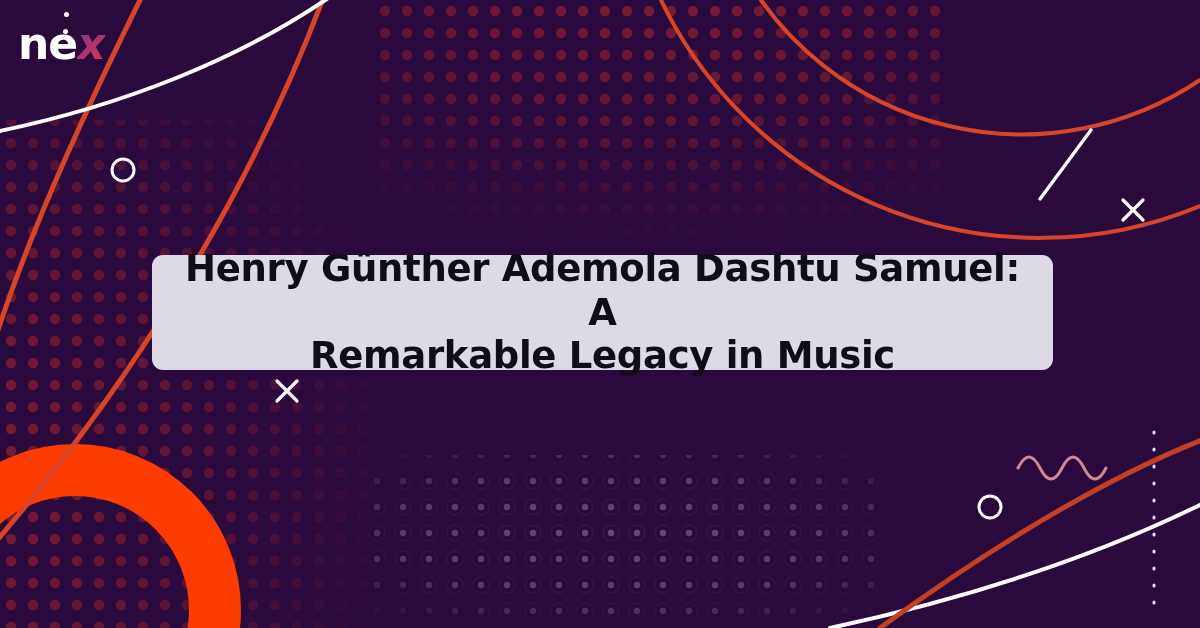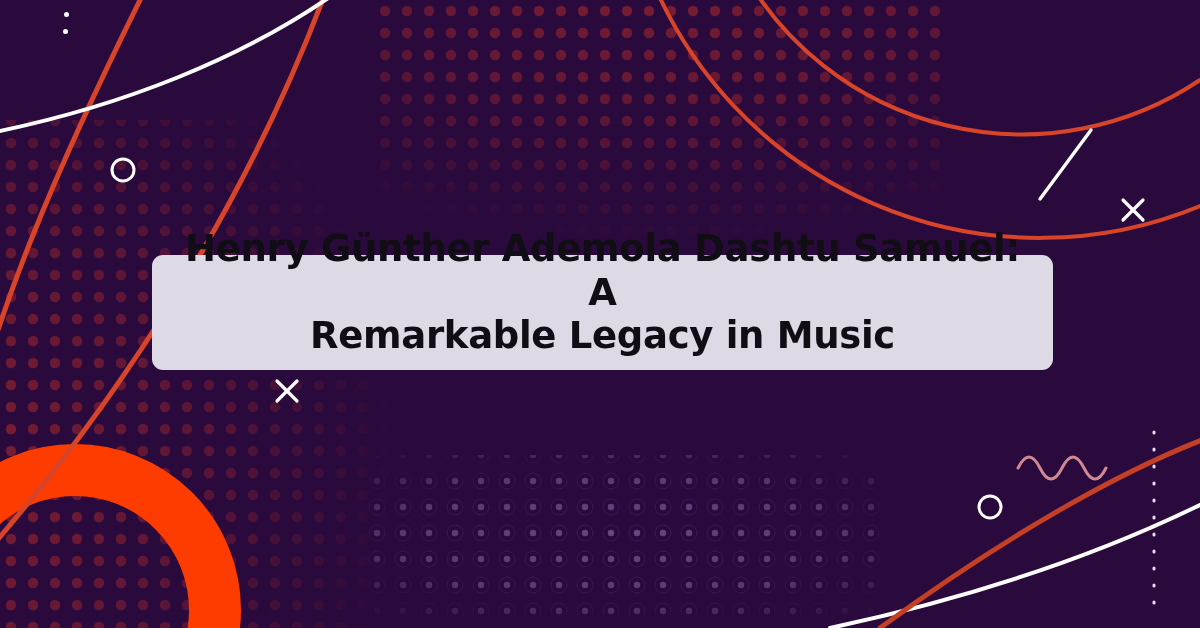--- a/index.html
+++ b/index.html
@@ -70,21 +70,21 @@
   .logo-dot.d2 { left:63px; top:29px; }
 
   
   .title-banner {
     position:absolute;
     left:152px; top:255px;
     width:901px; height:115px;
     background:#dedae5;
     border-radius:11px;
     display:flex;
-    align-items:flex-end;
+    align-items:center;
     justify-content:center;
     z-index:30;
     padding:12px 24px;
   }
   .title-text {
     font-family:"DejaVu Sans", sans-serif;
     font-size:37px;
     font-weight:bold;
     line-height:1.18;
     color:#100e14;
@@ -207,20 +207,21 @@
 
     <g>
       <line x1="1154" y1="432" x2="1154" y2="608" stroke="#e8dff0" stroke-width="3" stroke-linecap="round" stroke-dasharray="1 16"></line>
     </g>
   </svg>
 
   <span class="logo-dot d1"></span>
   <span class="logo-dot d2"></span>
 
   <div class="logo">
+    <span class="logo-nex"><span>ne</span><span class="x-glyph">x</span></span>
   </div>
 
   <div class="title-banner">
     <h1 class="title-text">Henry Günther Ademola Dashtu Samuel: A
 Remarkable Legacy in Music</h1>
   </div>
 
 </div>
 
 </body></html>

